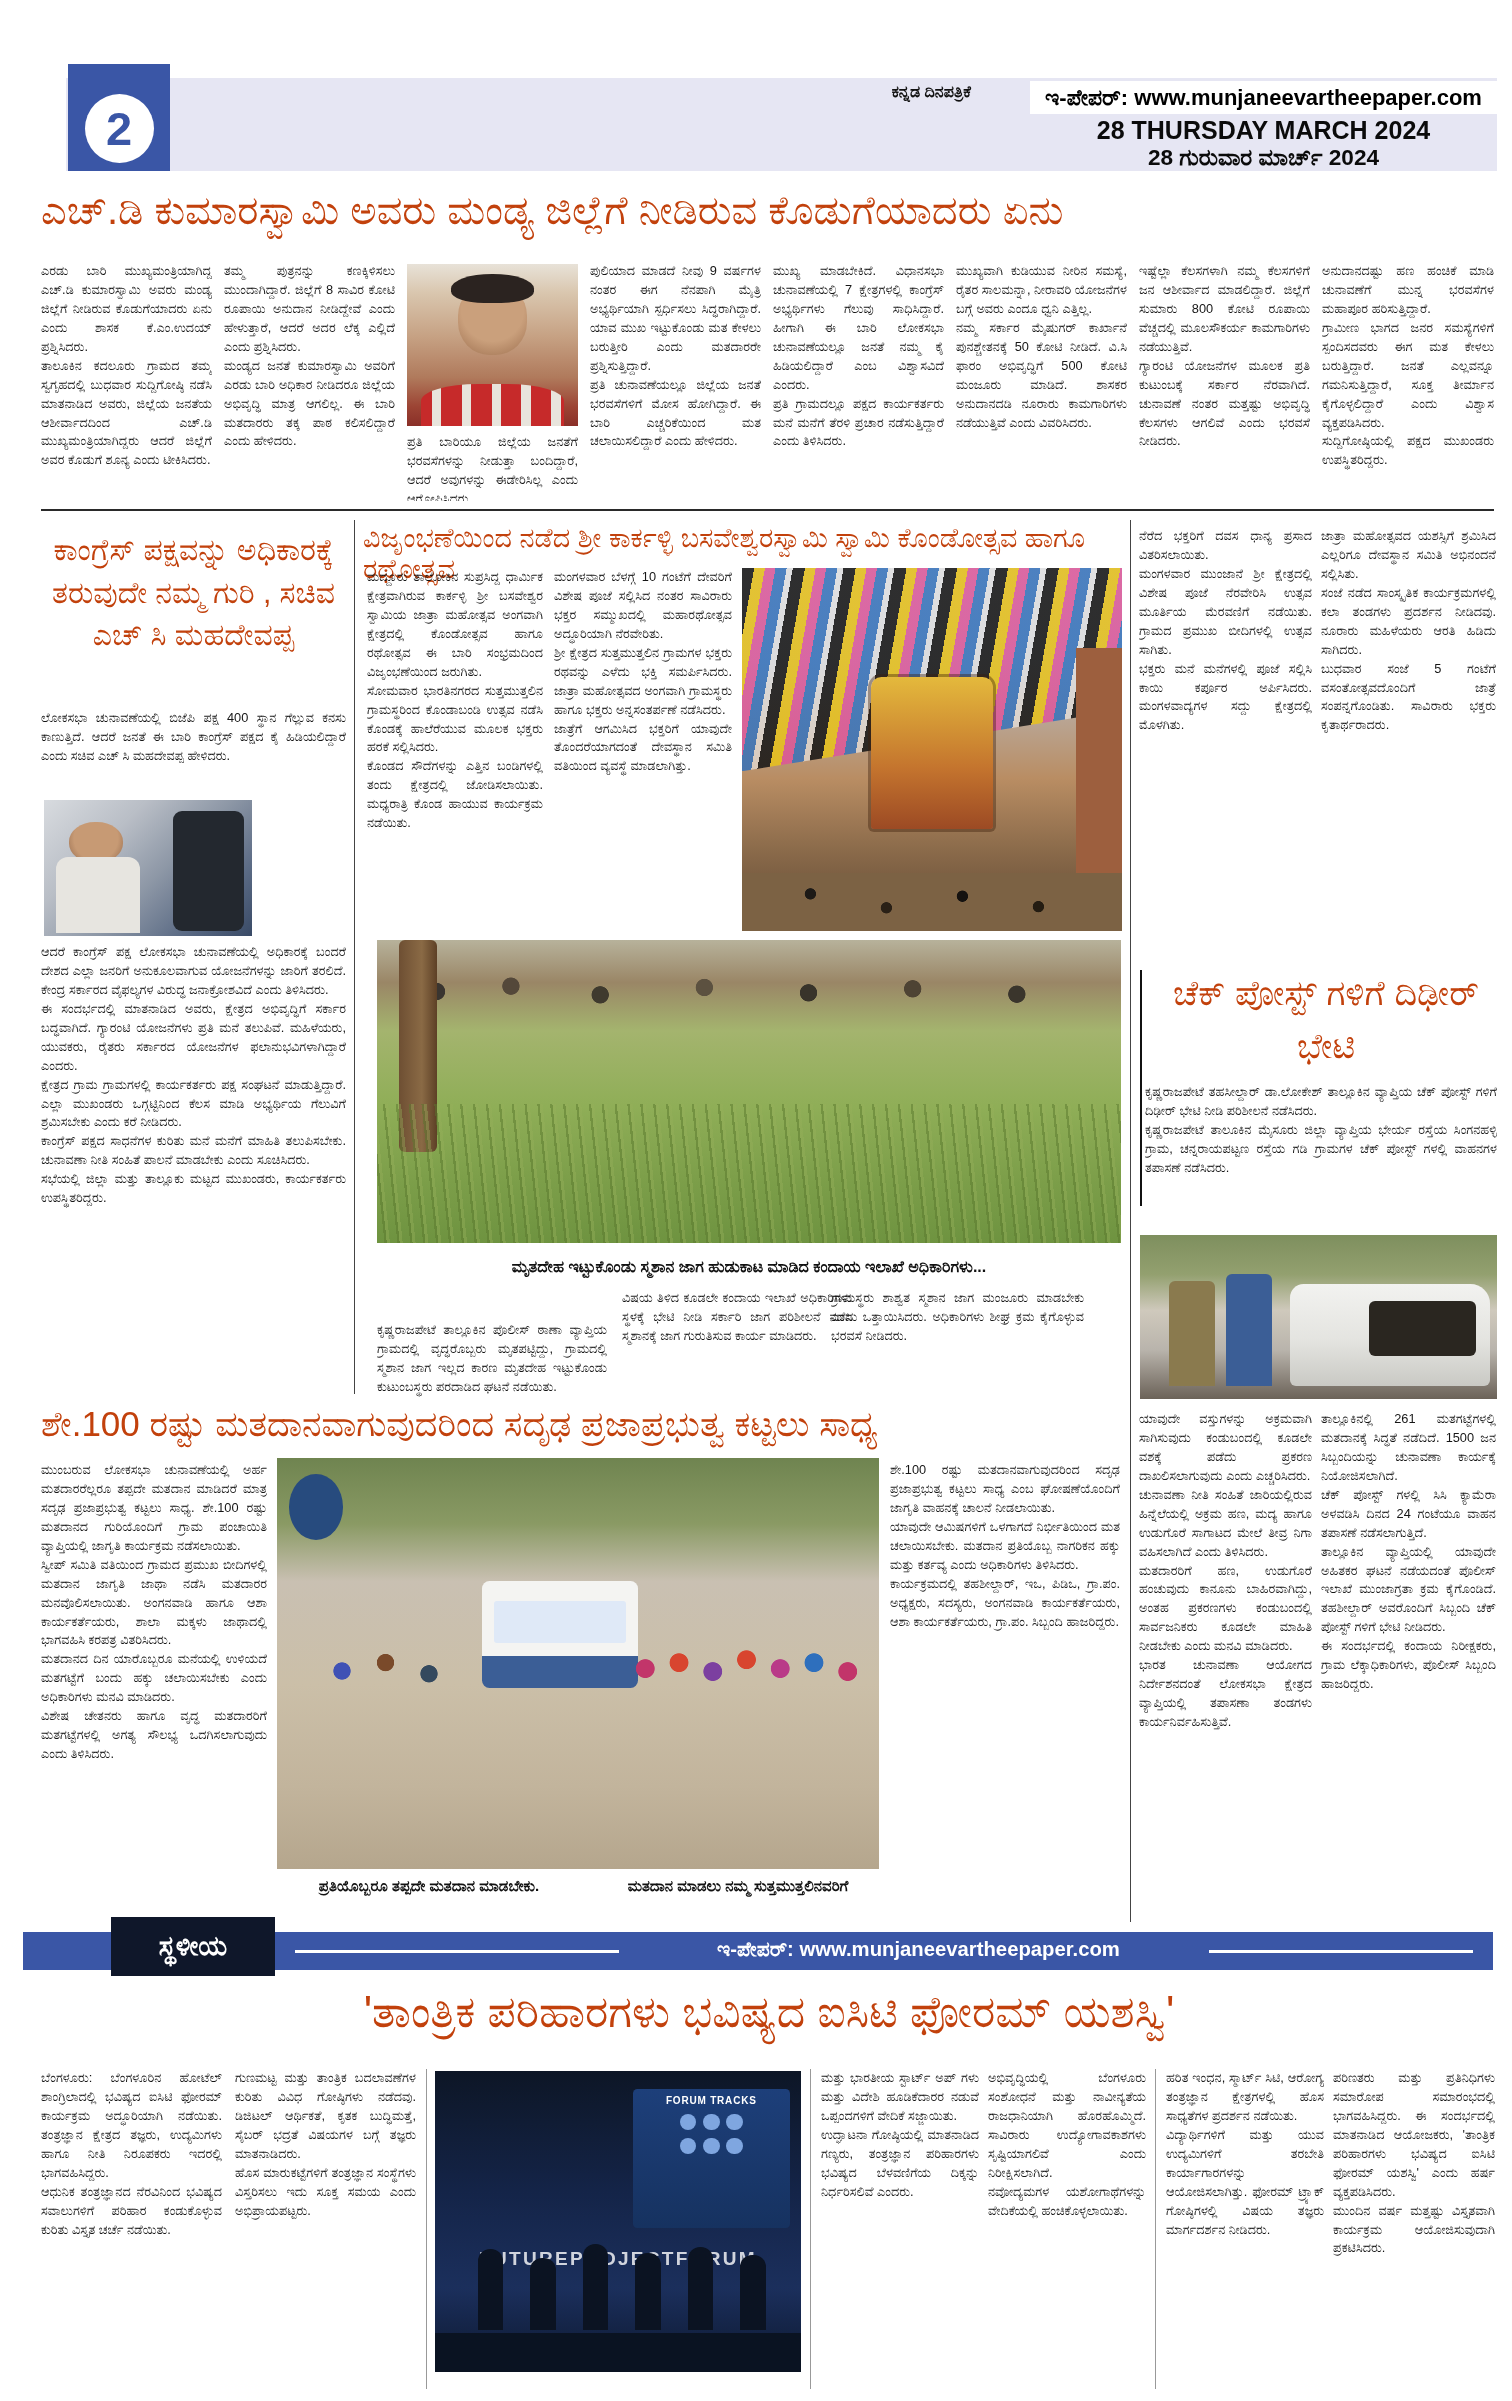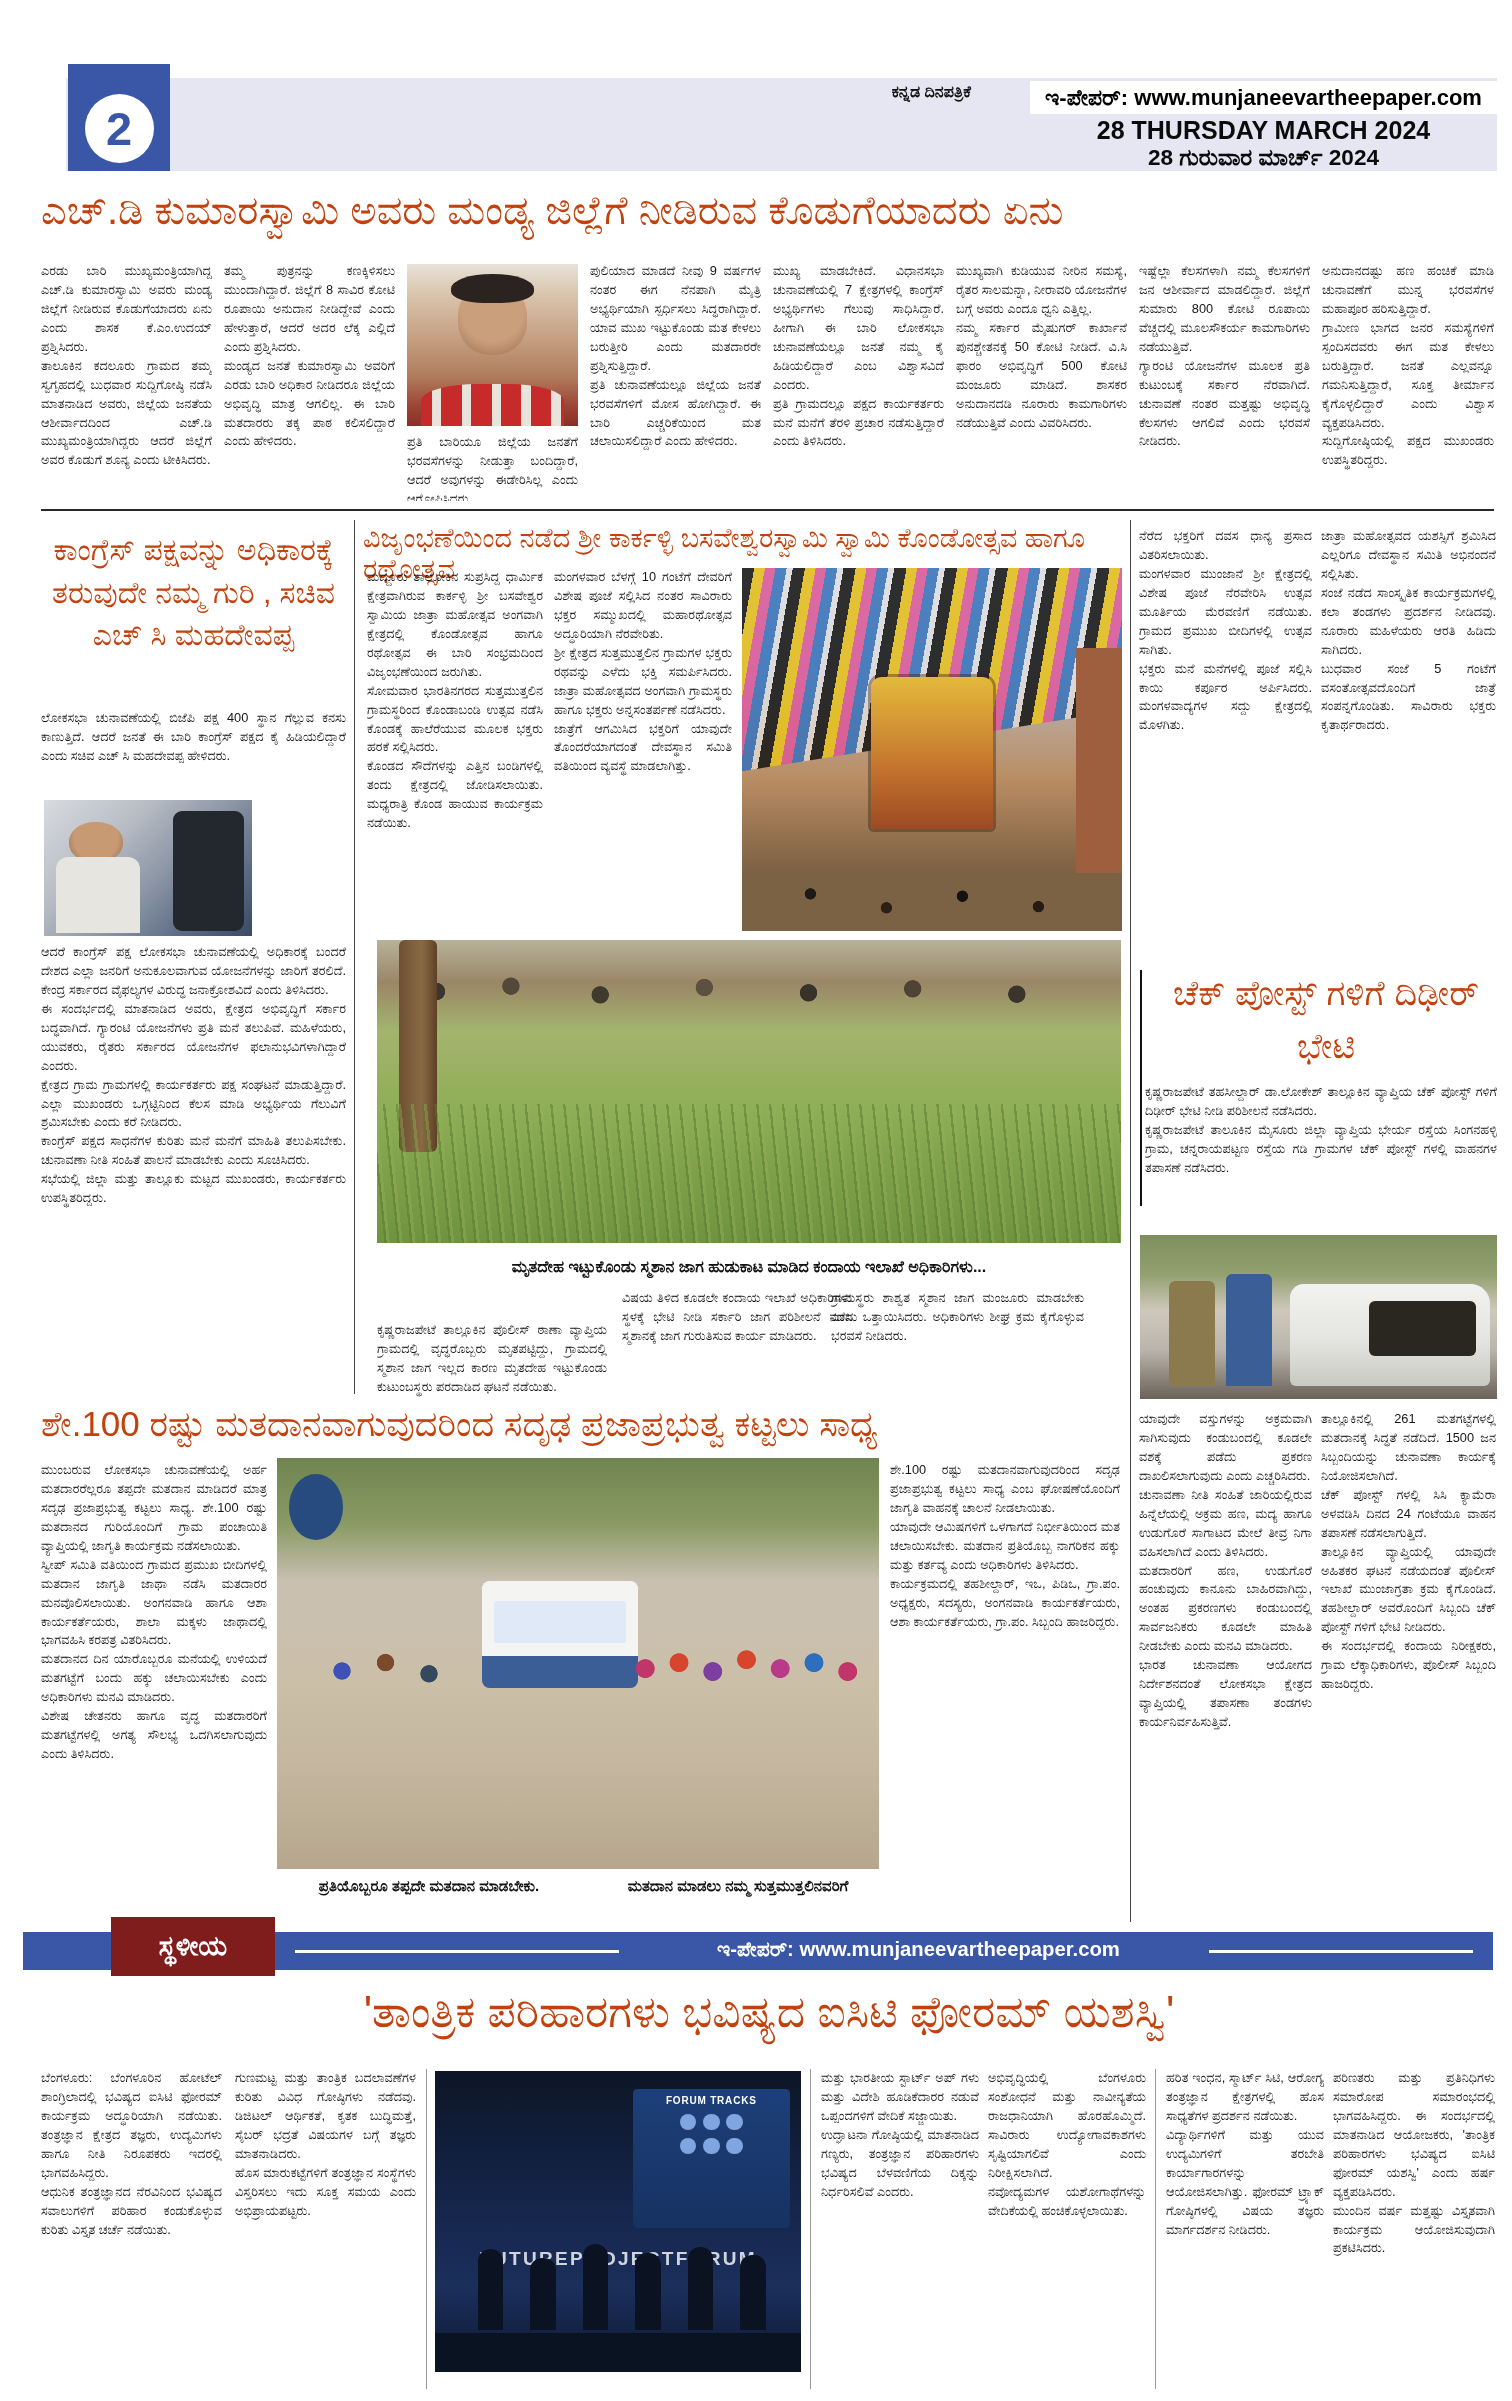--- a/index.html
+++ b/index.html
@@ -186,21 +186,21 @@
         radial-gradient(circle at 80% 72%,#34495e 8.3px,transparent 9px);"></div>
   </div>
   <div class="abs cap" style="left:286px;top:1877px;width:286px;font-size:15px;">ಪ್ರತಿಯೊಬ್ಬರೂ ತಪ್ಪದೇ ಮತದಾನ ಮಾಡಬೇಕು.</div>
   <div class="abs cap" style="left:595px;top:1877px;width:286px;font-size:15px;">ಮತದಾನ ಮಾಡಲು ನಮ್ಮ ಸುತ್ತಮುತ್ತಲಿನವರಿಗೆ</div>
 
   <div class="abs bt" style="left:890px;top:1461px;width:230px;height:461px;">ಶೇ.100 ರಷ್ಟು ಮತದಾನವಾಗುವುದರಿಂದ ಸದೃಢ ಪ್ರಜಾಪ್ರಭುತ್ವ ಕಟ್ಟಲು ಸಾಧ್ಯ ಎಂಬ ಘೋಷಣೆಯೊಂದಿಗೆ ಜಾಗೃತಿ ವಾಹನಕ್ಕೆ ಚಾಲನೆ ನೀಡಲಾಯಿತು.
 ಯಾವುದೇ ಆಮಿಷಗಳಿಗೆ ಒಳಗಾಗದೆ ನಿರ್ಭೀತಿಯಿಂದ ಮತ ಚಲಾಯಿಸಬೇಕು. ಮತದಾನ ಪ್ರತಿಯೊಬ್ಬ ನಾಗರಿಕನ ಹಕ್ಕು ಮತ್ತು ಕರ್ತವ್ಯ ಎಂದು ಅಧಿಕಾರಿಗಳು ತಿಳಿಸಿದರು.
 ಕಾರ್ಯಕ್ರಮದಲ್ಲಿ ತಹಶೀಲ್ದಾರ್, ಇಒ, ಪಿಡಿಒ, ಗ್ರಾ.ಪಂ. ಅಧ್ಯಕ್ಷರು, ಸದಸ್ಯರು, ಅಂಗನವಾಡಿ ಕಾರ್ಯಕರ್ತೆಯರು, ಆಶಾ ಕಾರ್ಯಕರ್ತೆಯರು, ಗ್ರಾ.ಪಂ. ಸಿಬ್ಬಂದಿ ಹಾಜರಿದ್ದರು.</div>
 
   <div class="abs" style="left:22.6px;top:1932px;width:1470px;height:38px;background:#3a56a6;"></div>
-  <div class="abs" style="left:111px;top:1917px;width:164px;height:59px;background:#7f1d1d;display:flex;align-items:center;justify-content:center;">
+  <div class="abs" style="left:111px;top:1917px;width:164px;height:59px;background:#0f172a;display:flex;align-items:center;justify-content:center;">
     <span style="color:#ffffff;font-size:27px;font-weight:800;">ಸ್ಥಳೀಯ</span>
   </div>
   <div class="abs" style="left:295px;top:1950px;width:324px;height:3px;background:#ffffff;"></div>
   <div class="abs" style="left:640px;top:1938px;width:557px;text-align:center;color:#ffffff;font-size:20.3px;font-weight:800;">ಇ-ಪೇಪರ್: www.munjaneevartheepaper.com</div>
   <div class="abs" style="left:1209px;top:1950px;width:264px;height:3px;background:#ffffff;"></div>
 
   <div class="abs hl" style="left:41px;top:1988px;width:1456px;font-size:44px;line-height:1.1;text-align:center;">'ತಾಂತ್ರಿಕ ಪರಿಹಾರಗಳು ಭವಿಷ್ಯದ ಐಸಿಟಿ ಫೋರಮ್ ಯಶಸ್ವಿ'</div>
 
   <div class="abs bt" style="left:41px;top:2069px;width:181px;height:320px;">ಬೆಂಗಳೂರು: ಬೆಂಗಳೂರಿನ ಹೋಟೆಲ್ ಶಾಂಗ್ರಿಲಾದಲ್ಲಿ ಭವಿಷ್ಯದ ಐಸಿಟಿ ಫೋರಮ್ ಕಾರ್ಯಕ್ರಮ ಅದ್ಧೂರಿಯಾಗಿ ನಡೆಯಿತು. ತಂತ್ರಜ್ಞಾನ ಕ್ಷೇತ್ರದ ತಜ್ಞರು, ಉದ್ಯಮಿಗಳು ಹಾಗೂ ನೀತಿ ನಿರೂಪಕರು ಇದರಲ್ಲಿ ಭಾಗವಹಿಸಿದ್ದರು.
 ಆಧುನಿಕ ತಂತ್ರಜ್ಞಾನದ ನೆರವಿನಿಂದ ಭವಿಷ್ಯದ ಸವಾಲುಗಳಿಗೆ ಪರಿಹಾರ ಕಂಡುಕೊಳ್ಳುವ ಕುರಿತು ವಿಸ್ತೃತ ಚರ್ಚೆ ನಡೆಯಿತು.</div>

